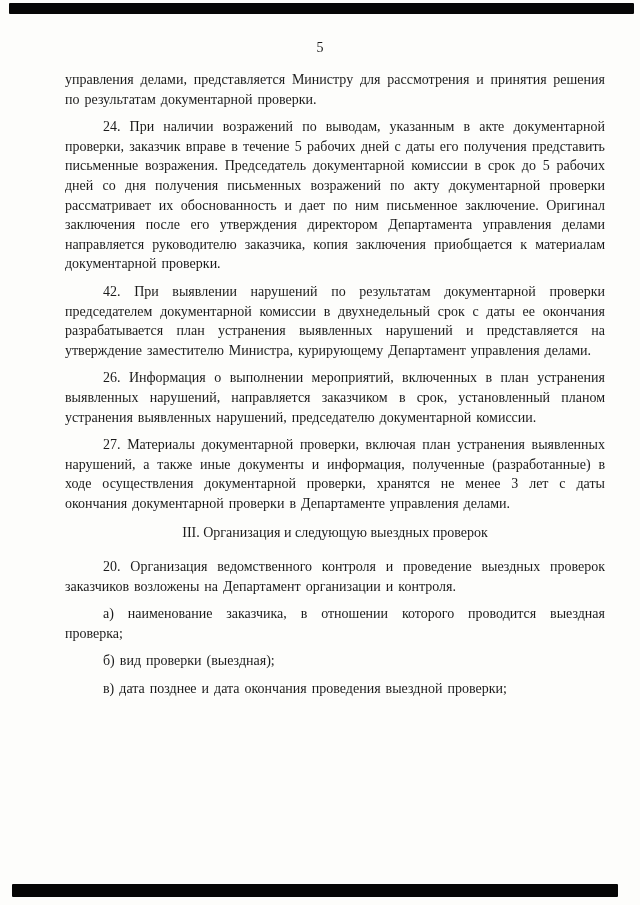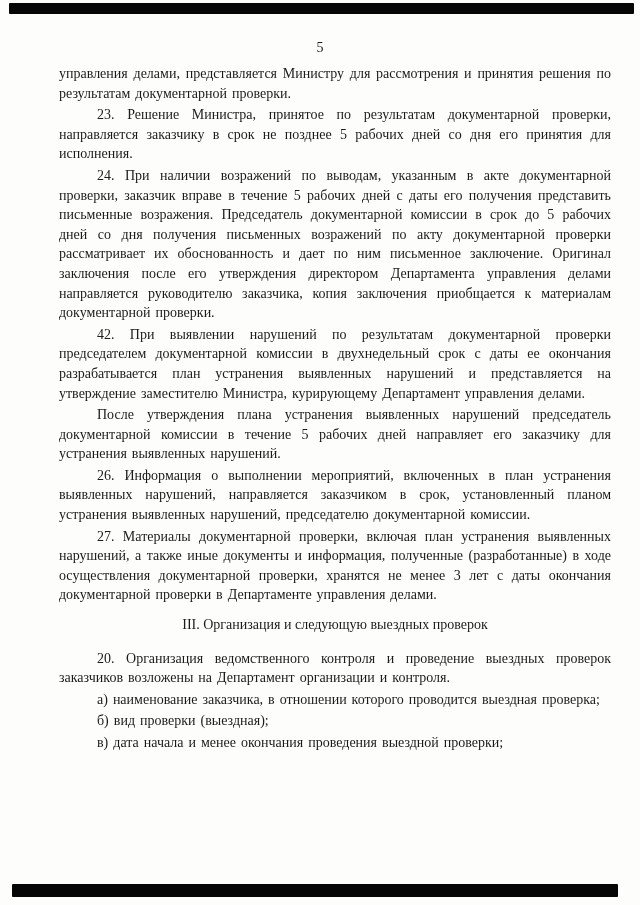--- a/index.html
+++ b/index.html
@@ -46,21 +46,21 @@
     text-align: center;
     font-size: 14px;
   }
   .content {
     position: absolute;
     top: 62px;
     left: 57px;
     width: 556px;
   }
   .para {
-    margin: 2px;
+    margin: 8px;
     font-size: 14px;
     line-height: 19.6px;
     text-align: justify;
     text-indent: 38px;
     word-spacing: 1.5px;
   }
   .para.cont {
     text-indent: 0;
   }
   .heading {
@@ -76,30 +76,28 @@
 <body>
 
 <div class="scan">
 
   <div class="edge edge-top"></div>
 
   <div class="page-number">5</div>
 
   <div class="content">
     <p class="para cont">управления делами, представляется Министру для рассмотрения и принятия решения по результатам документарной проверки.</p>
-    <p class="para">23. Решение Министра, принятое по результатам документарной проверки, направляется заказчику в срок не позднее 5 рабочих дней со дня его принятия для исполнения.</p>
     <p class="para">24. При наличии возражений по выводам, указанным в акте документарной проверки, заказчик вправе в течение 5 рабочих дней с даты его получения представить письменные возражения. Председатель документарной комиссии в срок до 5 рабочих дней со дня получения письменных возражений по акту документарной проверки рассматривает их обоснованность и дает по ним письменное заключение. Оригинал заключения после его утверждения директором Департамента управления делами направляется руководителю заказчика, копия заключения приобщается к материалам документарной проверки.</p>
     <p class="para">42. При выявлении нарушений по результатам документарной проверки председателем документарной комиссии в двухнедельный срок с даты ее окончания разрабатывается план устранения выявленных нарушений и представляется на утверждение заместителю Министра, курирующему Департамент управления делами.</p>
-    <p class="para">После утверждения плана устранения выявленных нарушений председатель документарной комиссии в течение 5 рабочих дней направляет его заказчику для устранения выявленных нарушений.</p>
     <p class="para">26. Информация о выполнении мероприятий, включенных в план устранения выявленных нарушений, направляется заказчиком в срок, установленный планом устранения выявленных нарушений, председателю документарной комиссии.</p>
     <p class="para">27. Материалы документарной проверки, включая план устранения выявленных нарушений, а также иные документы и информация, полученные (разработанные) в ходе осуществления документарной проверки, хранятся не менее 3 лет с даты окончания документарной проверки в Департаменте управления делами.</p>
 
     <p class="heading">III. Организация и следующую выездных проверок</p>
 
     <p class="para">20. Организация ведомственного контроля и проведение выездных проверок заказчиков возложены на Департамент организации и контроля.</p>
     <p class="para">а) наименование заказчика, в отношении которого проводится выездная проверка;</p>
     <p class="para">б) вид проверки (выездная);</p>
-    <p class="para">в) дата начала и менее окончания проведения выездной проверки;</p>
+    <p class="para">в) дата позднее и дата окончания проведения выездной проверки;</p>
   </div>
 
   <div class="edge edge-bottom"></div>
 
 </div>
 
 </body></html>

